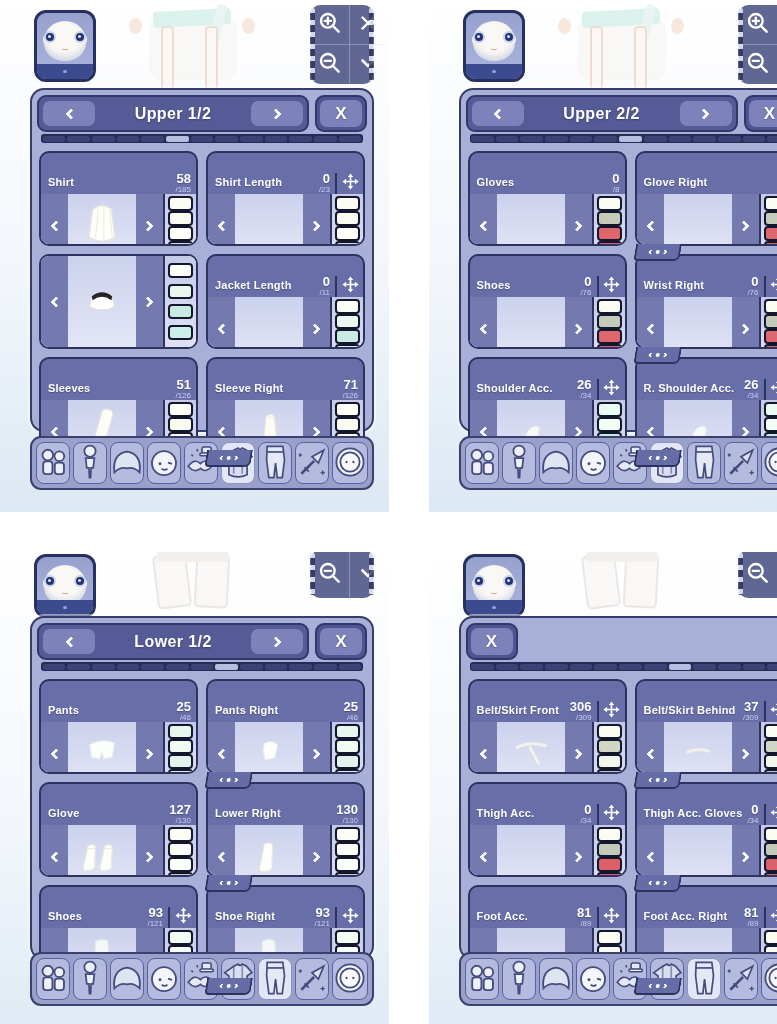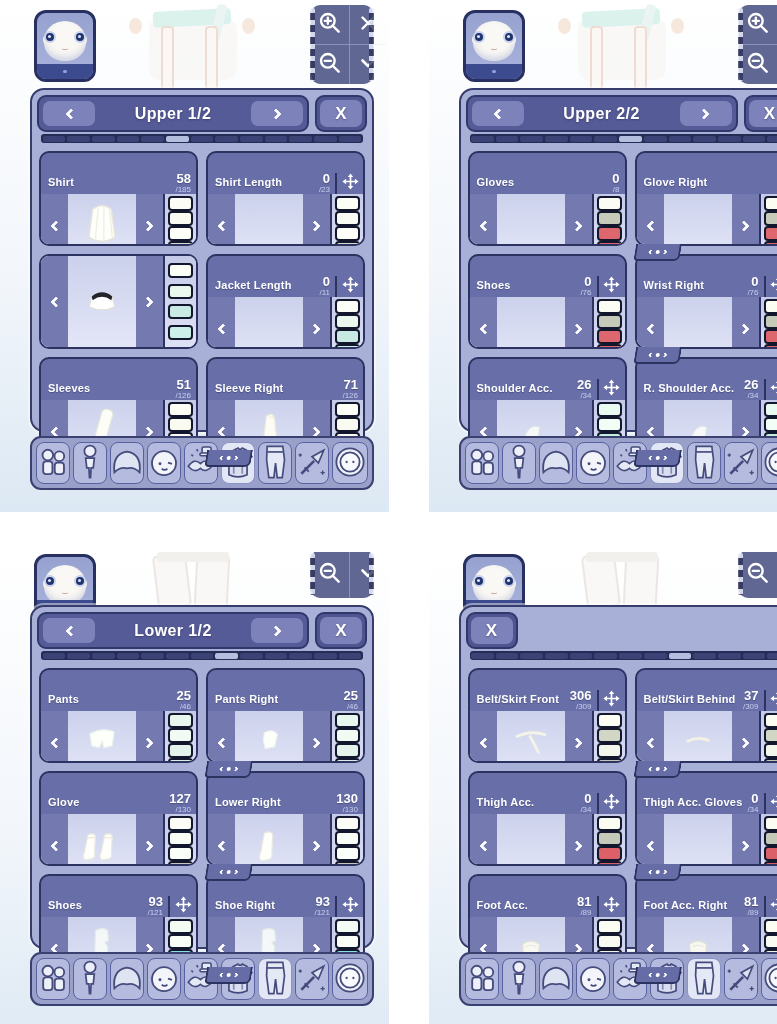--- a/index.html
+++ b/index.html
@@ -37,21 +37,21 @@
   .zoomctl{position:absolute;right:16px;top:5px;width:62px;height:79px;background:rgba(84,90,138,.92);border-radius:9px;display:grid;grid-template-columns:1fr 1fr;grid-template-rows:1fr 1fr;}
   .zoomctl.half{top:-2px;height:48px;grid-template-rows:1fr;}
   .zoomctl .zc{display:flex;align-items:center;justify-content:center;border:0;background:transparent;cursor:pointer;position:relative;}
   .zoomctl .zc:nth-child(odd){border-right:1px solid rgba(220,226,248,.35);}
   .zoomctl .zc.rowtop{border-bottom:1px solid rgba(220,226,248,.35);}
   .zoomctl .film{position:absolute;top:3px;bottom:3px;width:5px;background:repeating-linear-gradient(180deg,#e7ebf8 0 5px,rgba(40,46,86,.9) 5px 12px);opacity:.85;border-radius:2px;}
   .zoomctl .film.fl{left:-1px}.zoomctl .film.fr{right:-1px}
 
   
   .panel{position:absolute;left:30px;width:344px;top:88px;height:344px;background:#a9b0d8;border:2px solid #363d6d;border-radius:14px;box-shadow:0 0 0 2px rgba(255,255,255,.45);padding:0;}
-  .q-bottom .panel{top:53px;}
+  .q-bottom .panel{top:64px;}
   .panel-head{display:flex;gap:6px;padding:5px 5px 0 5px;height:42px;}
   .head-bar{flex:1;background:#555b97;border:2px solid #30376a;border-radius:9px;display:flex;align-items:center;gap:4px;padding:3px 4px;}
   .nav-btn{width:52px;height:25px;background:#7d83ba;border:0;border-radius:7px;display:flex;align-items:center;justify-content:center;cursor:pointer;}
   .head-title{flex:1;text-align:center;color:#fff;font-weight:bold;font-size:16px;letter-spacing:.4px;text-shadow:0 1px 2px rgba(20,25,60,.4);}
   .x-btn{width:52px;background:#4f5590;border:2px solid #30376a;border-radius:9px;padding:3px;display:flex;cursor:pointer;}
   .x-btn .x-inner{flex:1;background:#7d83ba;border-radius:7px;display:flex;align-items:center;justify-content:center;color:#fff;font-weight:bold;font-size:17px;text-shadow:0 1px 2px rgba(20,25,60,.4);}
   .progress{height:9px;margin:2px 9px 0 9px;background:#252c55;border-radius:3px;display:flex;gap:2px;padding:1.5px;}
   .progress .seg{flex:1;background:#3b4376;border-radius:2px;}
   .progress .seg.active{background:#b4bfe0;}
   .grid{display:grid;grid-template-columns:1fr 1fr;gap:8px;padding:8px 7px;}

